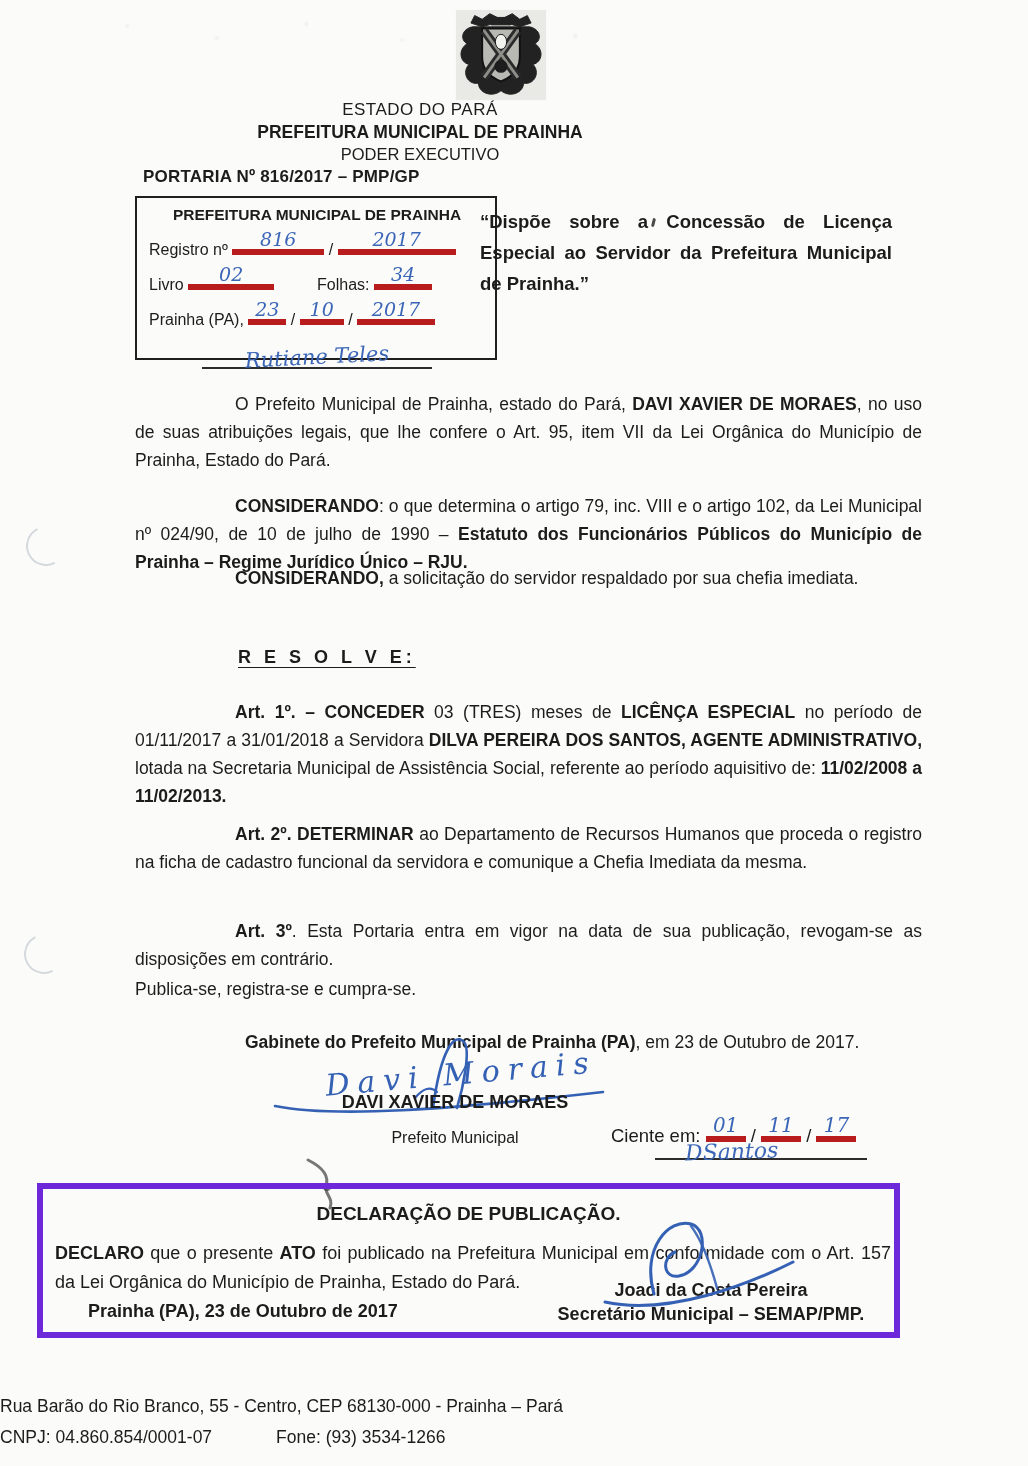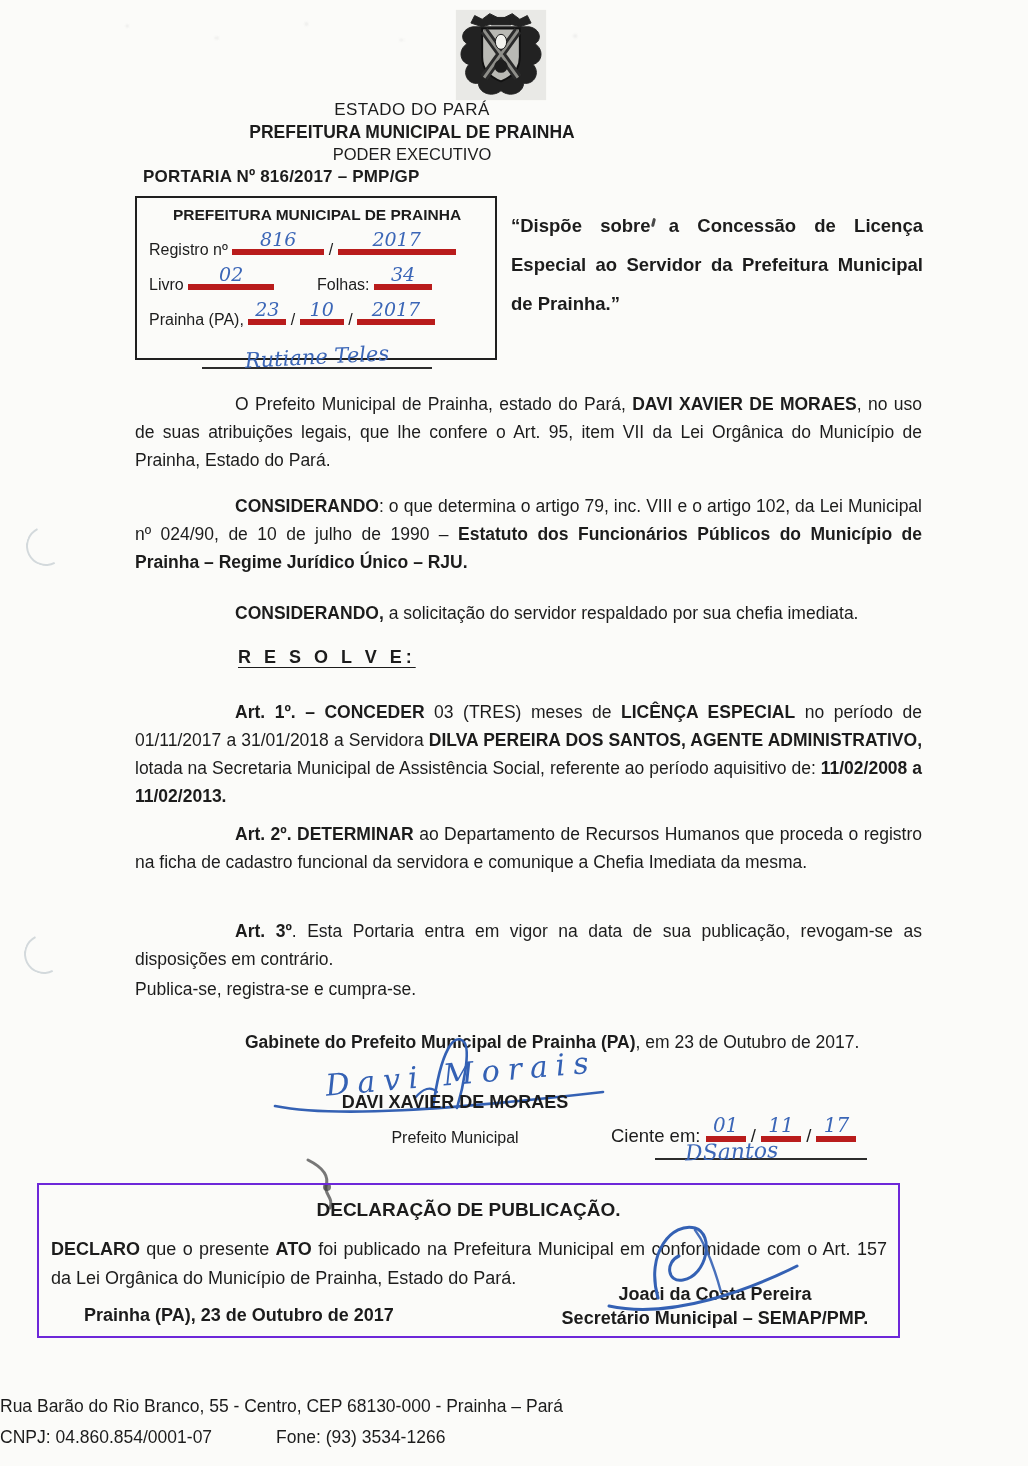--- a/index.html
+++ b/index.html
@@ -5,59 +5,59 @@
   html,body{margin:0;padding:0;background:#9a9a9a;}
   .page{
     position:relative; width:1028px; height:1466px; margin:0 auto;
     background:#fbfbf9; overflow:hidden;
     font-family:"Liberation Sans","DejaVu Sans",sans-serif; color:#1c1c1c;
   }
   .abs{position:absolute;}
   b{font-weight:bold;}
 
   
-  .hdr-line{left:0; width:824px; text-align:center;}
+  .hdr-line{left:8px; width:824px; text-align:center;}
   .hdr-state{top:100px; font-size:17px; letter-spacing:.5px;}
   .hdr-muni{top:122px; font-size:17.5px; font-weight:bold;}
   .hdr-branch{top:145px; font-size:16.5px;}
   .doc-title{left:143px; top:167px; font-size:17px; font-weight:bold; letter-spacing:.2px;}
 
   
   .stamp{left:135px; top:196px; width:362px; height:164px; border:2px solid #1f1f1f; box-sizing:border-box; padding:6px 10px 0 12px; font-size:16px;}
   .stamp .sb-title{text-align:center; font-weight:bold; font-size:15.5px; margin:2px 0 6px 0;}
   .stamp .row{margin-top:7px; white-space:nowrap;}
   .blank{display:inline-block; position:relative; border-bottom:6px solid #b91c1c; height:18px; vertical-align:baseline;}
   .blank .hw{position:absolute; left:0; right:0; bottom:-1px; text-align:center;}
   .hw{font-family:"DejaVu Serif",serif; font-style:italic; color:#3b66b7; font-size:19px; white-space:nowrap;}
   .sb-sigline{display:block; margin:14px auto 0 auto; width:230px; border-bottom:2px solid #2c2c2c; position:relative; height:24px;}
   .sb-sigline .hw{position:absolute; left:0; right:0; bottom:-2px; font-size:21px; text-align:center; transform:rotate(-3deg);}
   .sb-assin{text-align:center; font-weight:bold; font-size:15.5px; margin-top:3px;}
 
   
-  .subject{left:511px; top:206px; width:412px; font-size:18.5px; font-weight:bold; text-align:justify; line-height:39px;}
+  .subject{left:480px; top:206px; width:412px; font-size:18.5px; font-weight:bold; text-align:justify; line-height:31px;}
 
   
   .para{left:135px; width:787px; font-size:17.5px; line-height:28px; text-align:justify;}
   .indent{text-indent:100px;}
   .resolve{left:238px; top:647px; font-size:18px; font-weight:bold; letter-spacing:4px; text-decoration:underline; text-underline-offset:4px;}
   .publish{left:135px; top:979px; width:787px; text-align:left; font-size:17.5px;}
 
   
   .mayor-col{left:280px; top:1092px; width:350px; text-align:center;}
   .mayor-name{font-size:18px; font-weight:bold;}
   .mayor-role{font-size:16px; margin-top:16px;}
   .sig-davi{left:325px; top:1056px; font-size:30px; transform:rotate(-5deg); letter-spacing:8px; color:#3461b4;}
   .ciente{left:611px; top:1118px; font-size:18.5px; white-space:nowrap;}
   .ciente .blank{width:40px;}
   .ciente .hw{font-size:20px;}
   .ciente-sigline{left:655px; top:1132px; width:212px; border-bottom:2px solid #2c2c2c; height:26px;}
   .ciente-sigline .hw{position:absolute; left:30px; bottom:-6px; font-size:22px; transform:rotate(-2deg);}
 
   
-  .decl{left:37px; top:1183px; width:863px; height:155px; border:2px solid #6d28d9; box-sizing:border-box;}
+  .decl{left:37px; top:1183px; width:863px; height:155px; border:6px solid #6d28d9; box-sizing:border-box;}
   .decl-title{position:absolute; left:0; width:100%; top:14px; text-align:center; font-weight:bold; font-size:19px;}
   .decl-body{position:absolute; left:12px; top:50px; width:836px; font-size:18px; line-height:29px; text-align:justify;}
   .decl-place{position:absolute; left:45px; bottom:10px; font-weight:bold; font-size:18px;}
   .decl-signer{position:absolute; right:18px; bottom:6px; width:330px; text-align:center; font-weight:bold; font-size:18px; line-height:24px;}
 
   
   .footer{left:0; width:1028px; font-size:17.5px;}
   .f1{top:1396px;}
   .f2{top:1427px;}
   .f2 .gap{display:inline-block; width:64px;}
@@ -138,21 +138,21 @@
   </div>
 
   <div class="abs tick"></div>
 
   <div class="abs subject">“Dispõe sobre a Concessão de Licença Especial ao Servidor da Prefeitura Municipal de Prainha.”</div>
 
   <p class="abs para indent" style="top:372px;"><span>O Prefeito Municipal de Prainha, estado do Pará, </span><b>DAVI XAVIER DE MORAES</b><span>, no uso de suas atribuições legais, que lhe confere o Art. 95, item VII da Lei Orgânica do Município de Prainha, Estado do Pará.</span></p>
 
   <p class="abs para indent" style="top:474px;"><b>CONSIDERANDO</b><span>: o que determina o artigo 79, inc. VIII e o artigo 102, da Lei Municipal nº 024/90, de 10 de julho de 1990 – </span><b>Estatuto dos Funcionários Públicos do Município de Prainha – Regime Jurídico Único – RJU.</b></p>
 
-  <p class="abs para indent" style="top:584px;margin-top:15px;"><b>CONSIDERANDO,</b><span> a solicitação do servidor respaldado por sua chefia imediata.</span></p>
+  <p class="abs para indent" style="top:549px;margin-top:15px;"><b>CONSIDERANDO,</b><span> a solicitação do servidor respaldado por sua chefia imediata.</span></p>
 
   <div class="abs resolve">R E S O L V E:</div>
 
   <p class="abs para indent" style="top:680px;"><b>Art. 1º. – CONCEDER</b><span> 03 (TRES) meses de </span><b>LICÊNÇA ESPECIAL</b><span> no período de 01/11/2017 a 31/01/2018 a Servidora </span><b>DILVA PEREIRA DOS SANTOS, AGENTE ADMINISTRATIVO,</b><span> lotada na Secretaria Municipal de Assistência Social, referente ao período aquisitivo de: </span><b>11/02/2008 a 11/02/2013.</b></p>
 
   <p class="abs para indent" style="top:802px;"><b>Art. 2º. DETERMINAR</b><span> ao Departamento de Recursos Humanos que proceda o registro na ficha de cadastro funcional da servidora e comunique a Chefia Imediata da mesma.</span></p>
 
   <p class="abs para indent" style="top:899px;"><b>Art. 3º</b><span>. Esta Portaria entra em vigor na data de sua publicação, revogam-se as disposições em contrário.</span></p>
 
   <div class="abs publish">Publica-se, registra-se e cumpra-se.</div>

